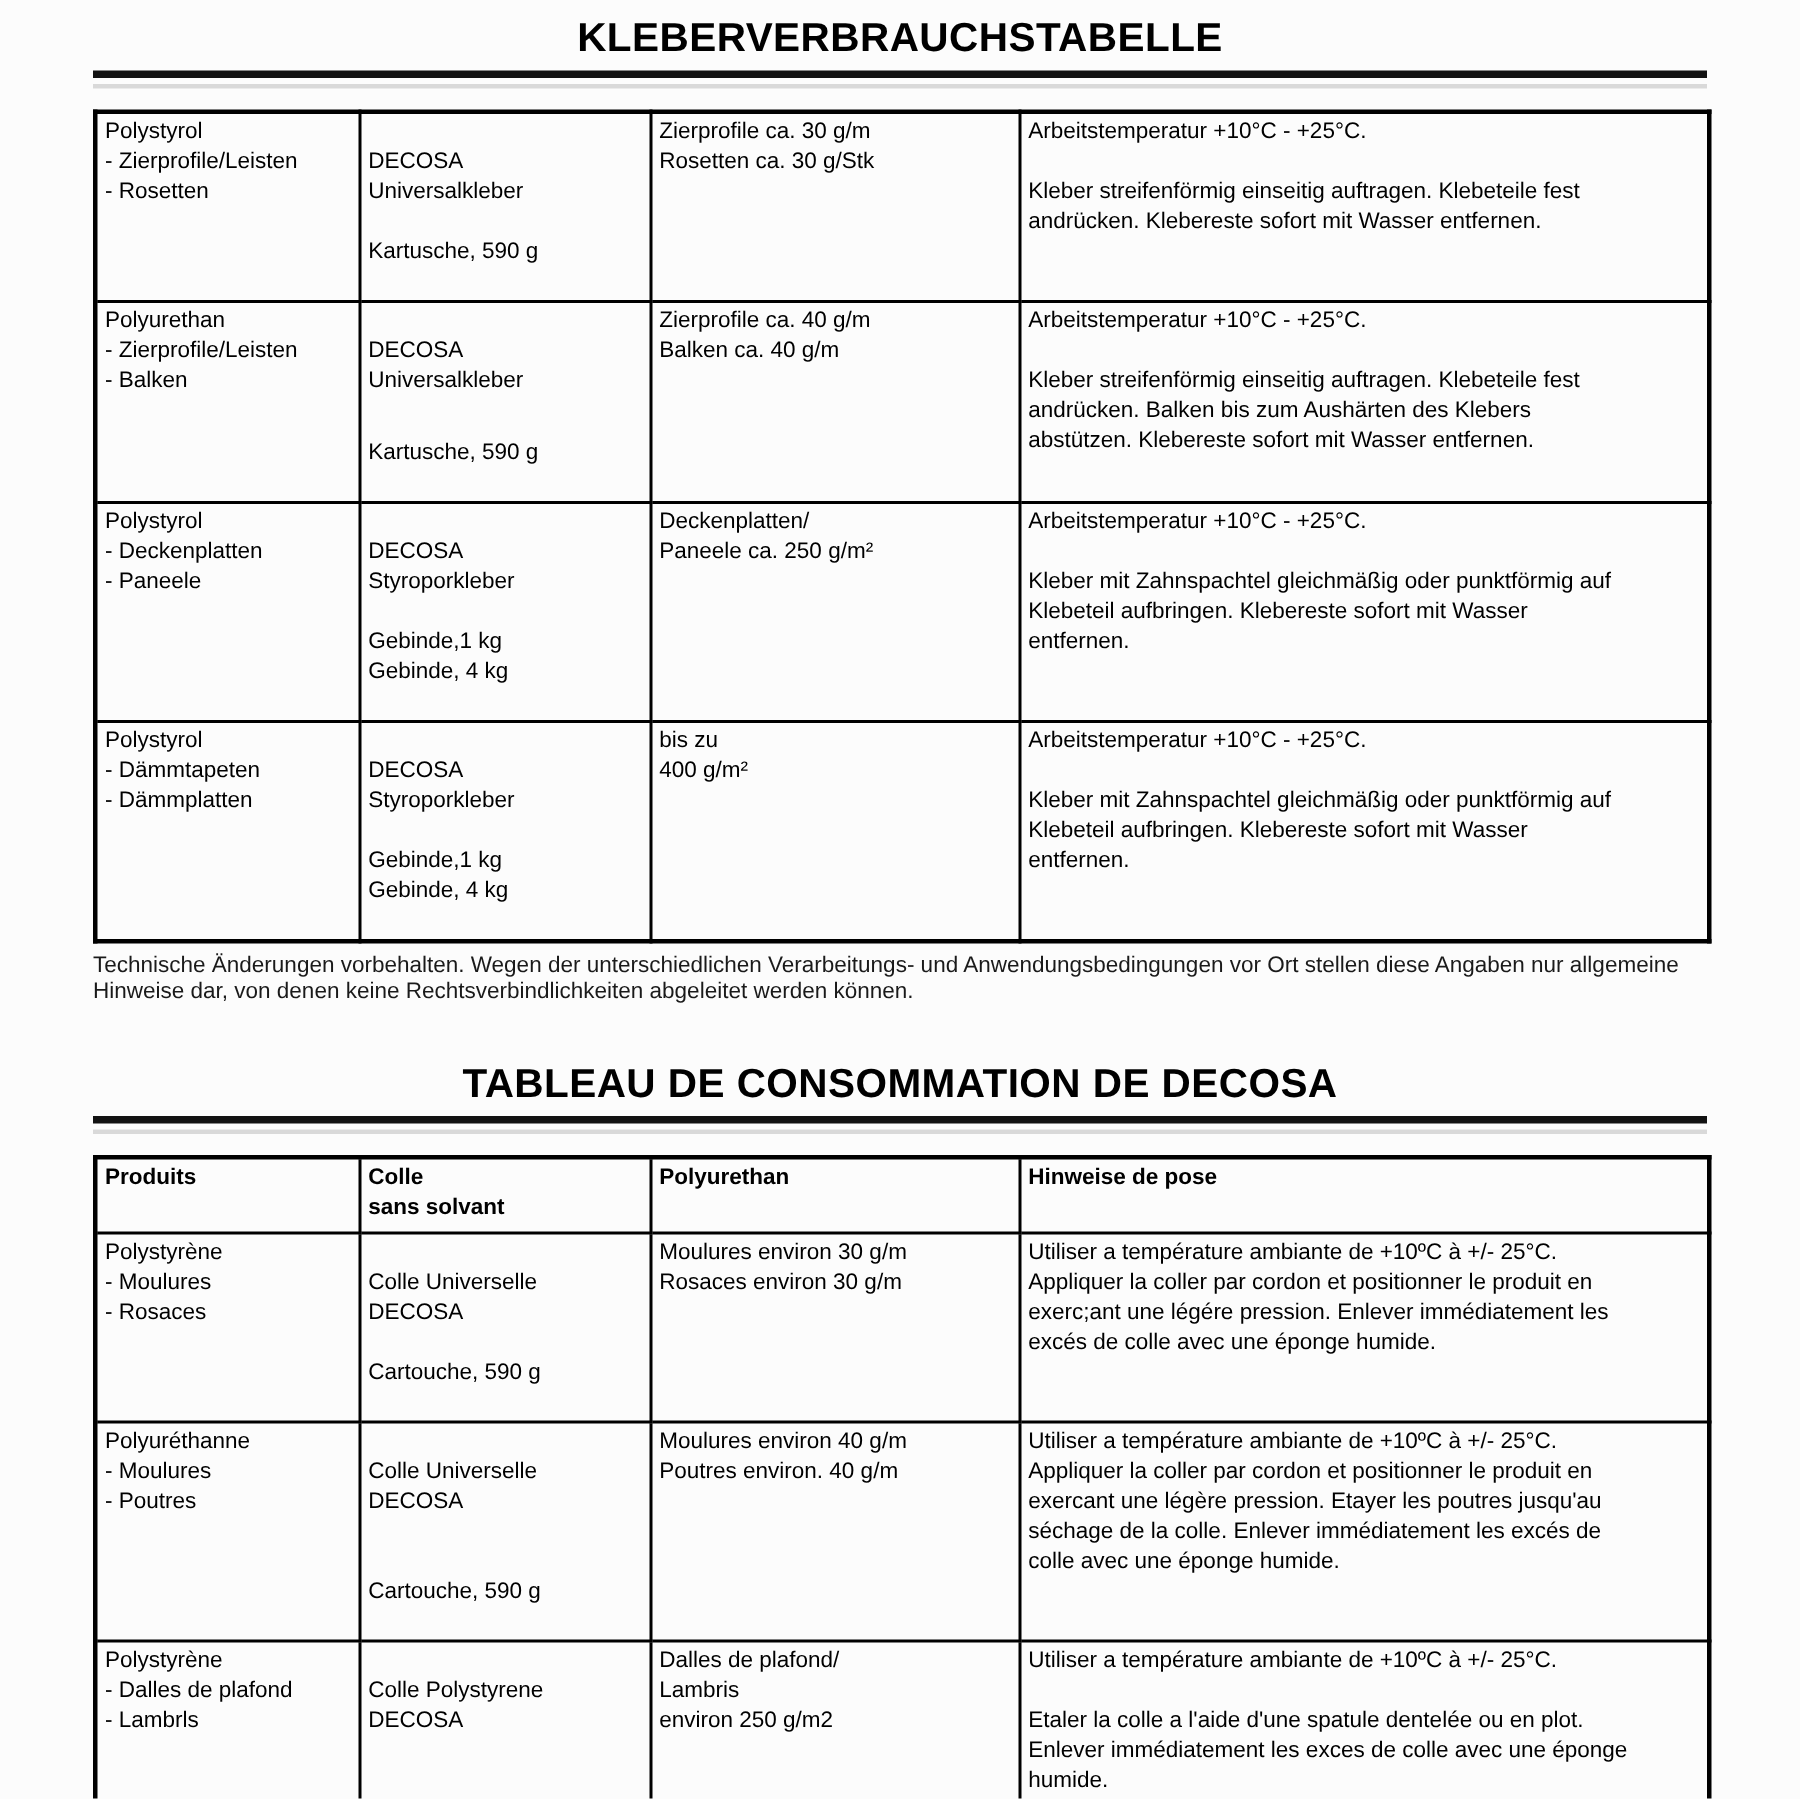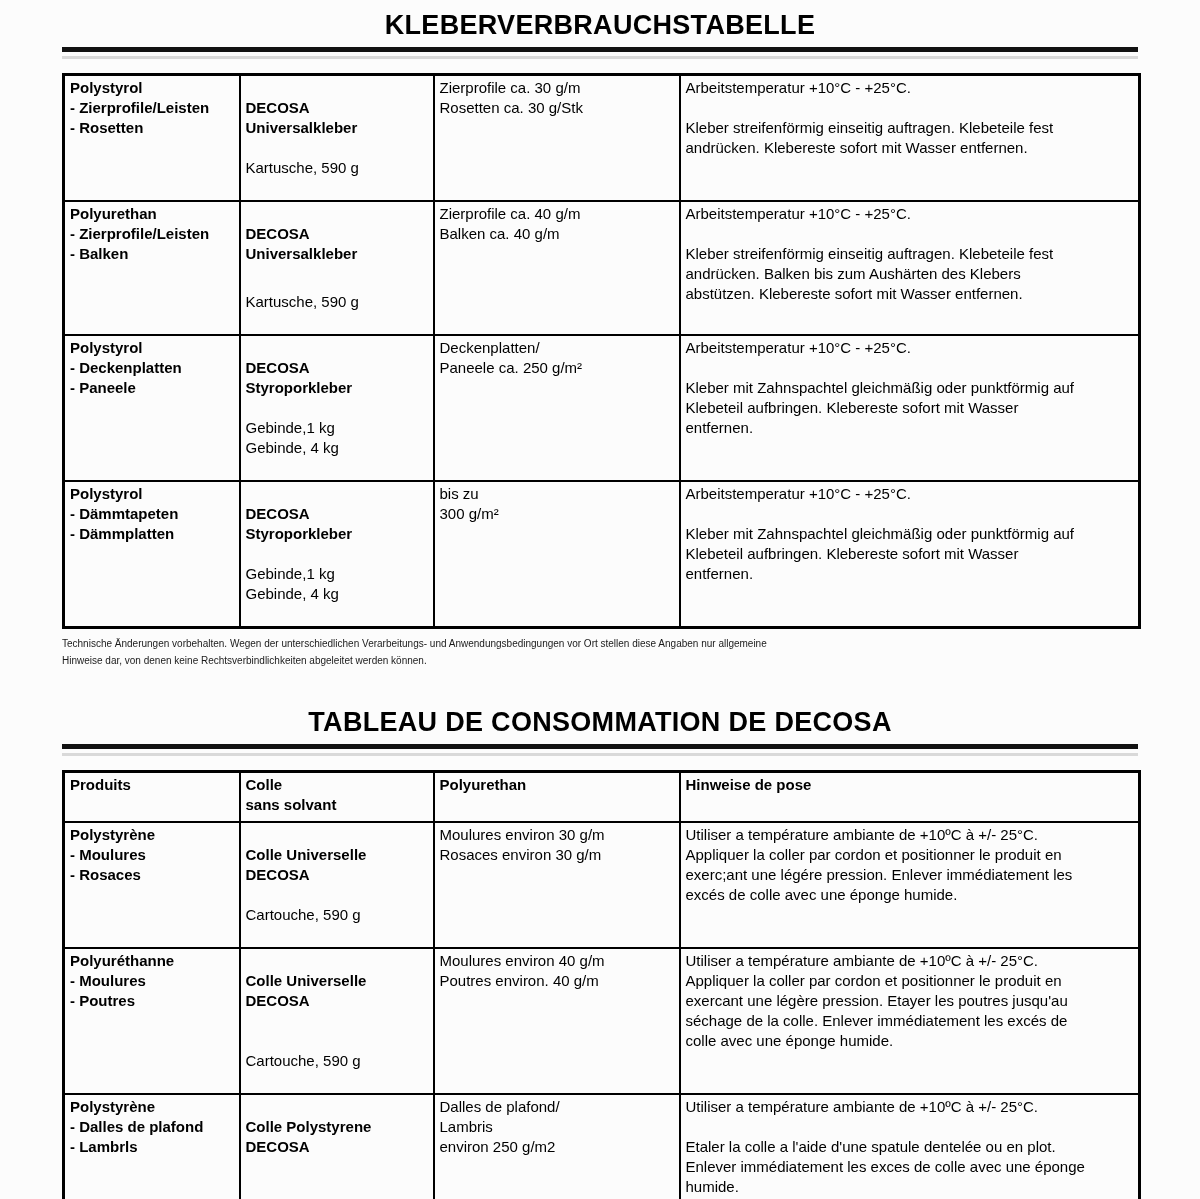--- a/index.html
+++ b/index.html
@@ -27,26 +27,26 @@
   }
   table.consumption td,table.consumption th{
     border:2px solid #000;vertical-align:top;
     padding:2px 6px 2px 5px;
     font-size:15px;line-height:20px;
     white-space:pre-line;overflow:hidden;
     text-align:left;
   }
   table.consumption{border:3px solid #000;}
   th{font-weight:bold;font-size:15.5px;}
-  .b{font-weight:bold;}
+  .b{font-weight:normal;}
   .pack{margin-top:0;white-space:pre-line;}
   .mt8{margin-top:8px;}
 
   .footnote{
-    font-size:10px;line-height:16.5px;color:#1a1a1a;
+    font-size:15px;line-height:16.5px;color:#1a1a1a;
     margin-top:7px;white-space:pre-line;
   }
 </style>
 </head>
 <body>
 
 <div class="page">
 
   <h1 class="doc-title title-de">KLEBERVERBRAUCHSTABELLE</h1>
   <div class="rule"></div>
@@ -115,21 +115,21 @@
       <td class="b">Polystyrol
 - Dämmtapeten
 - Dämmplatten</td>
       <td>
         <div class="b">DECOSA
 Styroporkleber</div>
         <div class="pack">Gebinde,1 kg
 Gebinde, 4 kg</div>
       </td>
       <td>bis zu
-300 g/m²</td>
+400 g/m²</td>
       <td>Arbeitstemperatur +10°C - +25°C.
 
 Kleber mit Zahnspachtel gleichmäßig oder punktförmig auf
 Klebeteil aufbringen. Klebereste sofort mit Wasser
 entfernen.</td>
     </tr>
   </tbody>
     </table>
 
   <div class="footnote">Technische Änderungen vorbehalten. Wegen der unterschiedlichen Verarbeitungs- und Anwendungsbedingungen vor Ort stellen diese Angaben nur allgemeine

